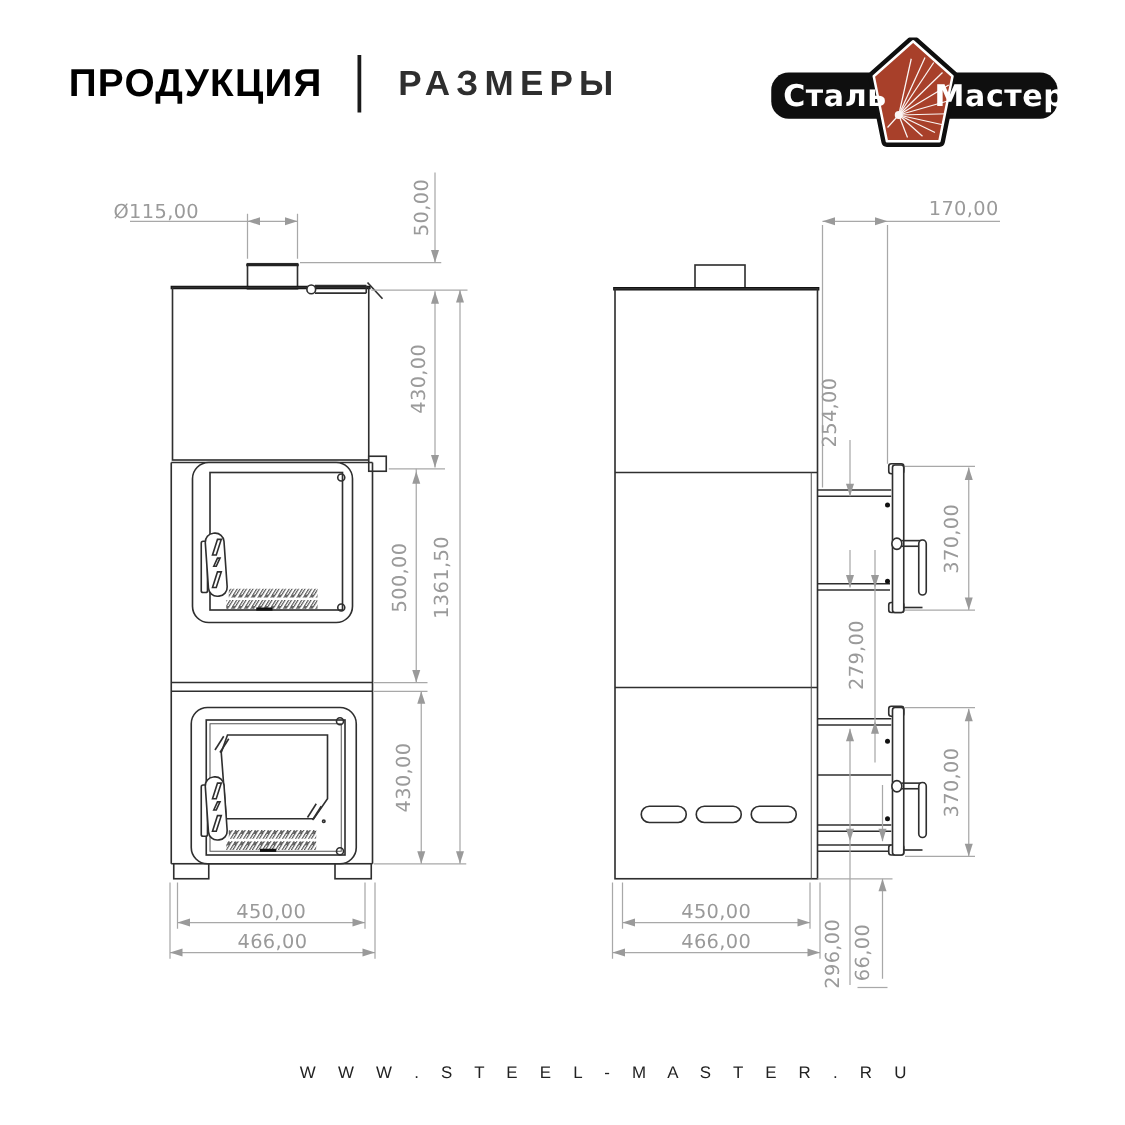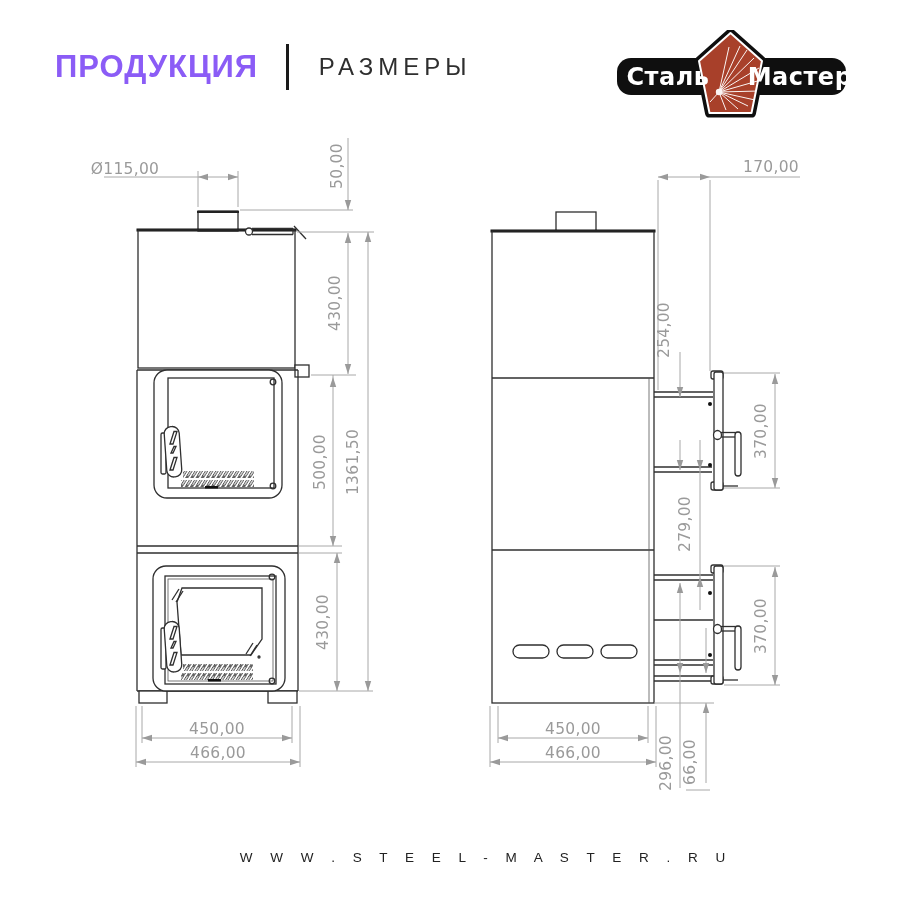--- a/index.html
+++ b/index.html
@@ -1,20 +1,20 @@
 <!DOCTYPE html>
 <html><head>
 <meta charset="utf-8">
 <style>
   html,body{margin:0;padding:0;background:#ffffff;}
   body{width:900px;height:900px;position:relative;font-family:"Liberation Sans",sans-serif;overflow:hidden;}
   .hdr{position:absolute;left:55px;top:44px;display:flex;align-items:center;}
-  .hdr-title{font-size:31px;font-weight:800;letter-spacing:1px;color:#8b5cf6;}
+  .hdr-title{font-size:31px;font-weight:800;letter-spacing:1px;color:#000000;}
   .hdr-div{width:2.5px;height:46px;background:#1a1a1a;margin:0 30px 0 28px;}
-  .hdr-sub{font-size:24px;font-weight:400;letter-spacing:5px;color:#2e2e2e;}
+  .hdr-sub{font-size:28px;font-weight:700;letter-spacing:5px;color:#2e2e2e;}
   .logo{position:absolute;left:616px;top:30px;width:232px;height:120px;text-decoration:underline;}
   .footer{position:absolute;left:0;top:850px;width:900px;text-align:center;
           font-size:13.5px;letter-spacing:7px;color:#222;font-weight:500;margin-left:36px;}
   svg text{font-family:"DejaVu Sans","Liberation Sans",sans-serif;}
   .dimtext{font-size:15.5px;fill:#9a9a9a;letter-spacing:0.3px;}
   .logotext{font-size:24px;font-weight:700;fill:#ffffff;letter-spacing:0.5px;}
   .obj{stroke:#2f2f2f;stroke-width:1.3;fill:none;}
   .objf{stroke:#2f2f2f;stroke-width:1.3;fill:#ffffff;}
   .thick{stroke:#111;stroke-width:2.8;fill:none;}
   .thin{stroke:#555;stroke-width:0.8;fill:none;}

